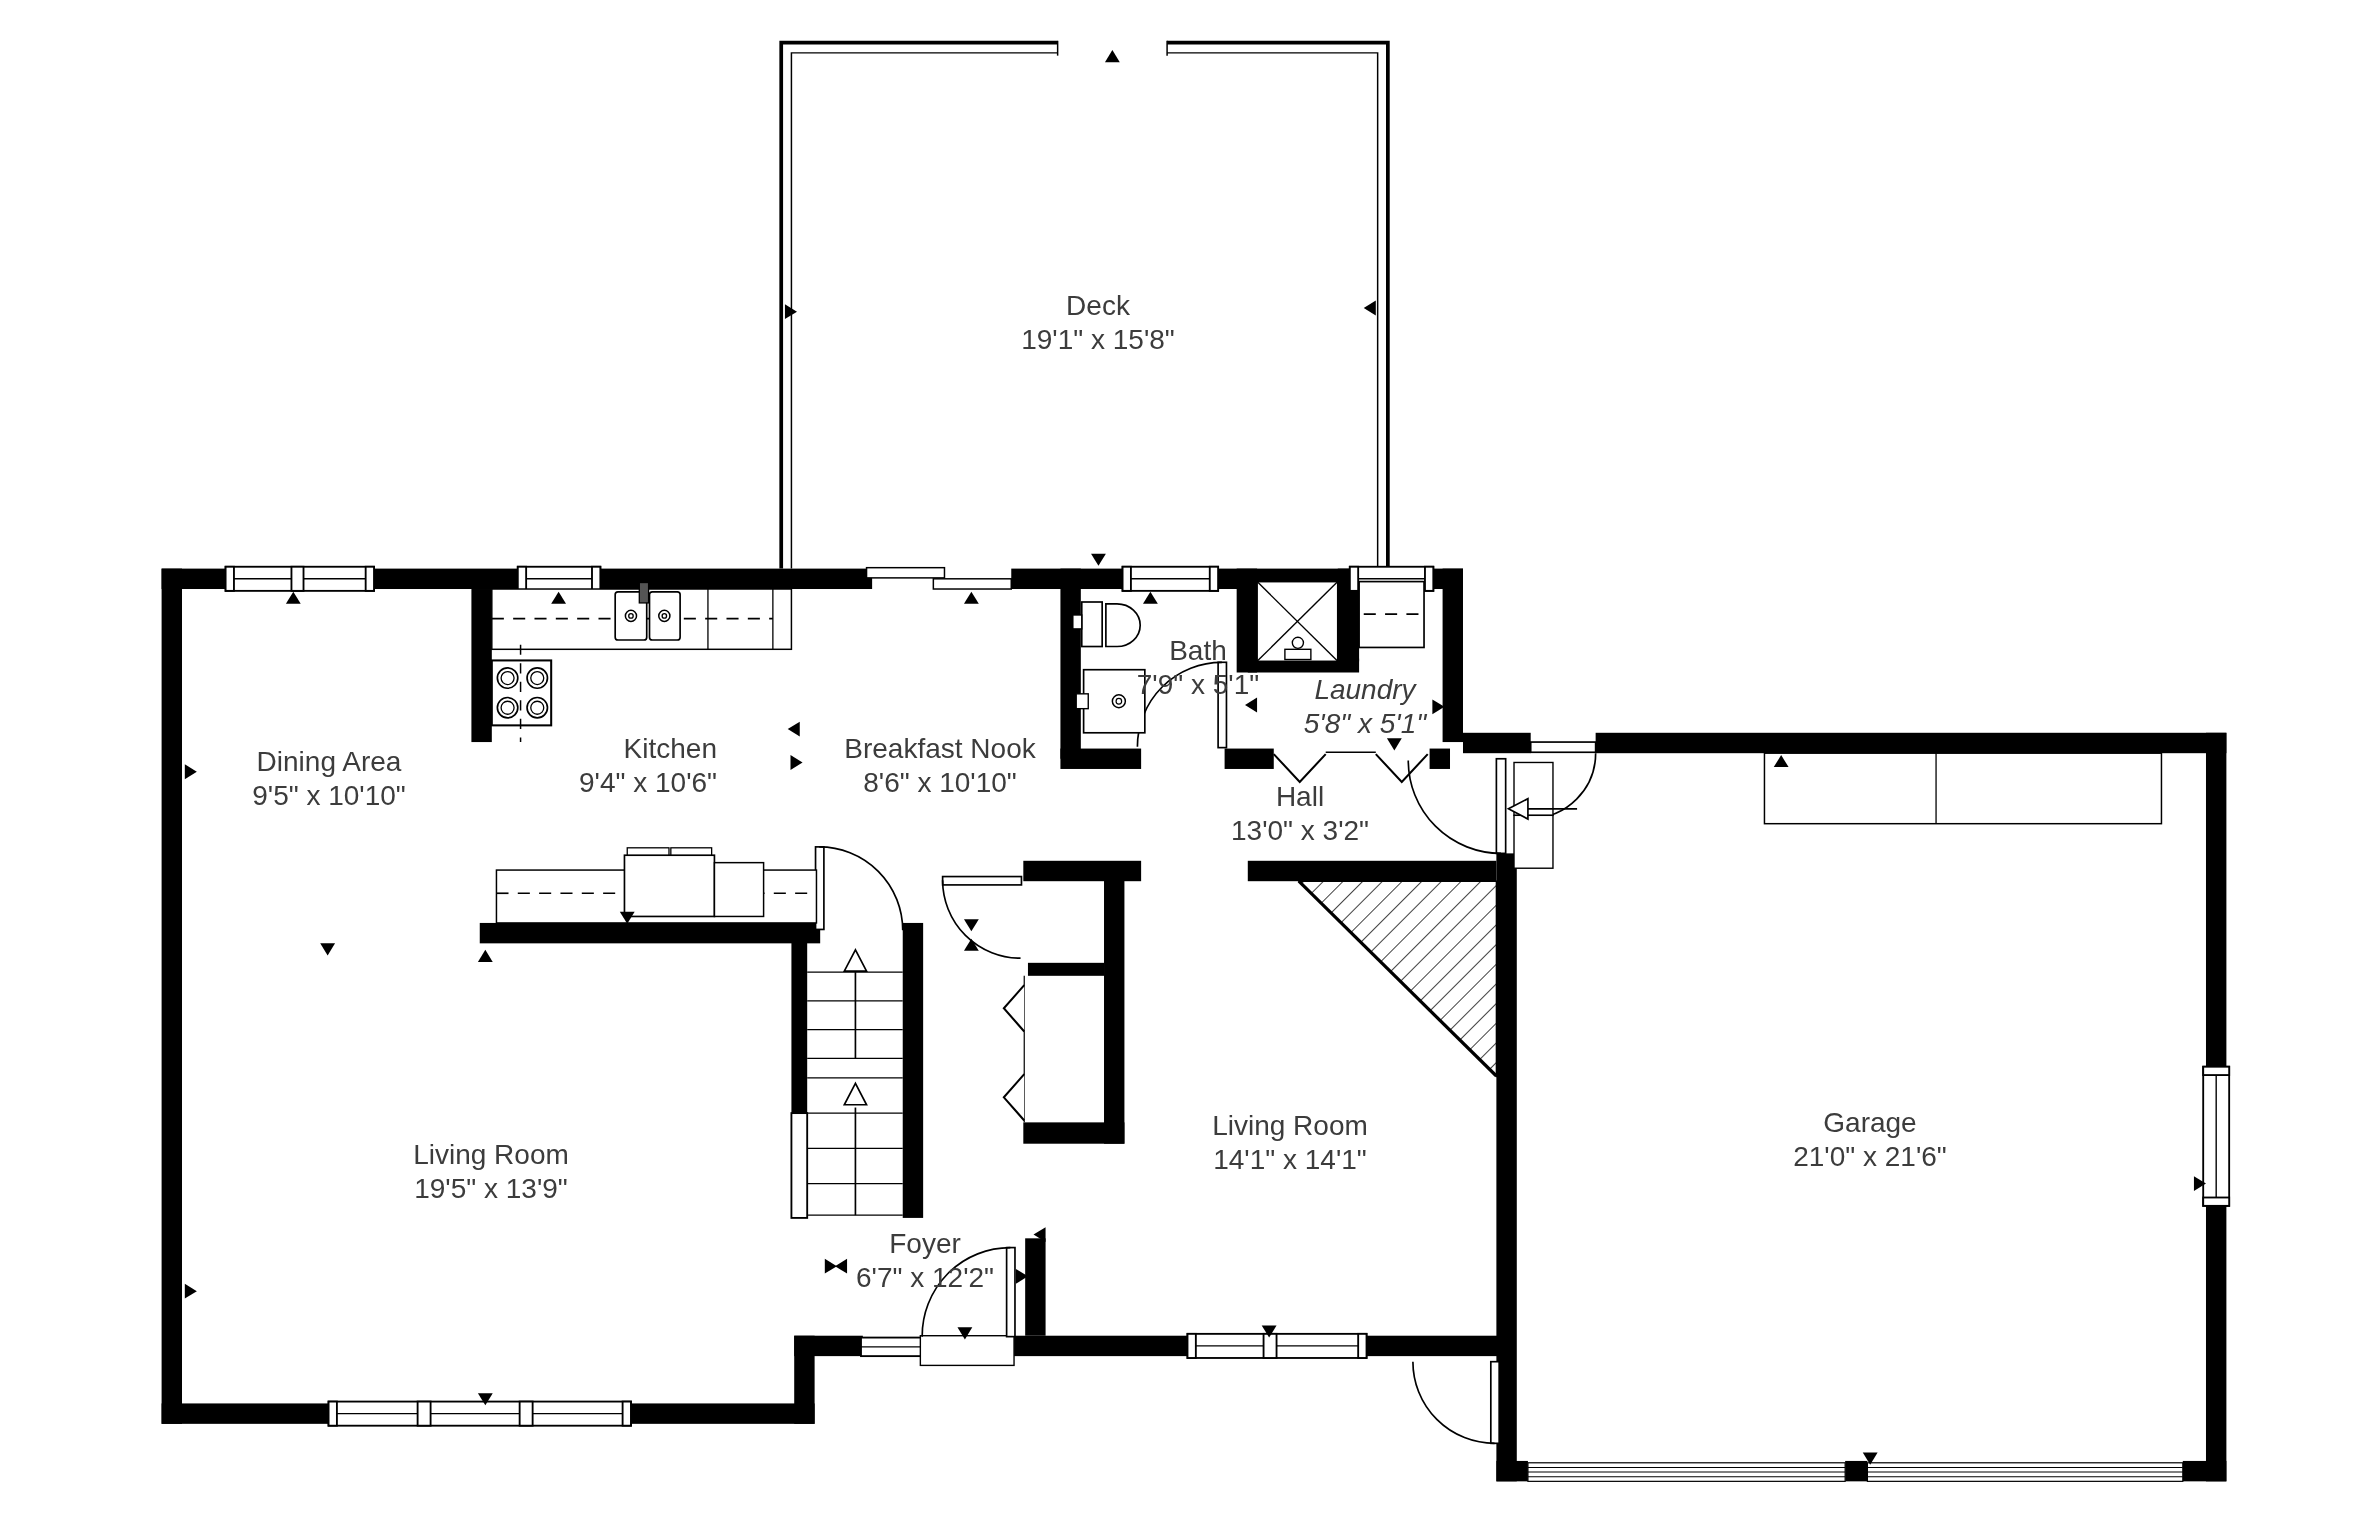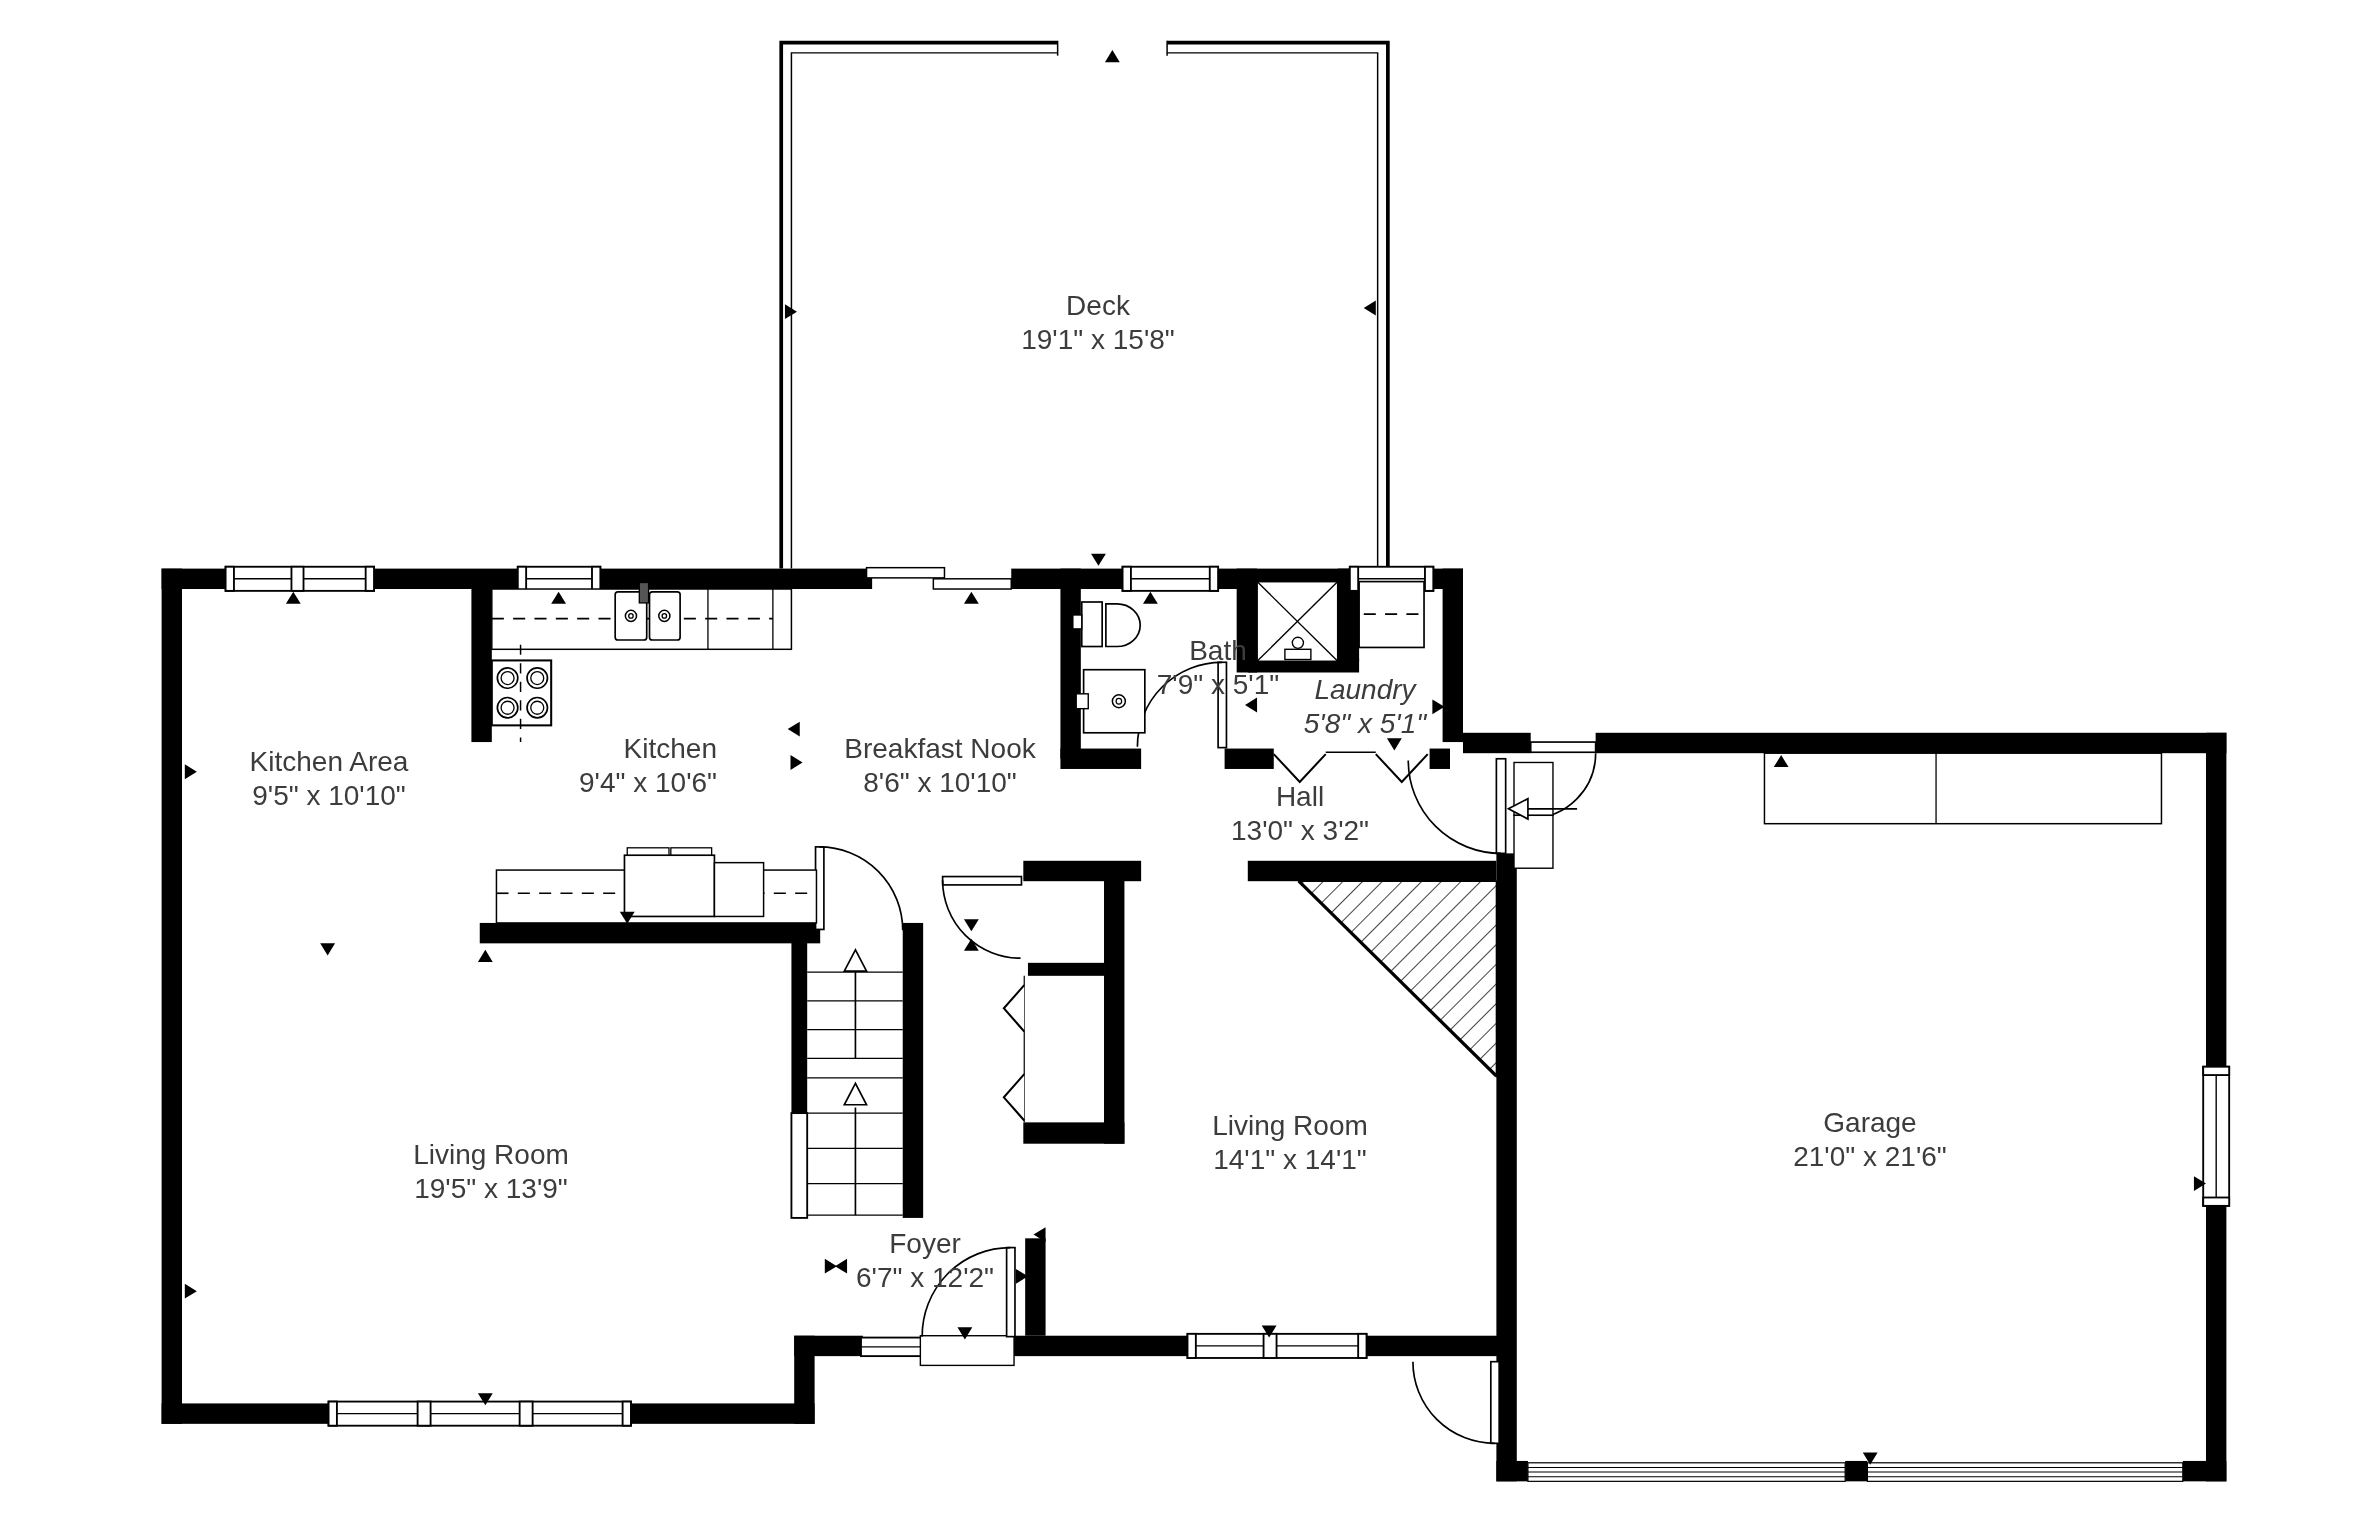--- a/index.html
+++ b/index.html
@@ -321,32 +321,32 @@
         <polygon points="1144,671 1157,663 1157,679"></polygon>
       </g>
 </svg>
 
 <div class="labels" id="labels-layer">
       <div class="room-label" style="left: 1097px; top: 323px;">
         <div>Deck</div>
         <div>19'1" x 15'8"</div>
       </div>
       <div class="room-label" style="left: 328px; top: 779px;">
-        <div>Kitchen Area</div>
+        <div>Dining Area</div>
         <div>9'5" x 10'10"</div>
       </div>
       <div class="room-label" style="left: 647px; top: 766px; text-align: right;">
         <div>Kitchen</div>
         <div>9'4" x 10'6"</div>
       </div>
       <div class="room-label" style="left: 939px; top: 766px;">
         <div>Breakfast Nook</div>
         <div>8'6" x 10'10"</div>
       </div>
-      <div class="room-label" style="left: 1197px; top: 668px; margin-left: 20px;">
+      <div class="room-label" style="left: 1197px; top: 668px;">
         <div>Bath</div>
         <div>7'9" x 5'1"</div>
       </div>
       <div class="room-label" style="left: 1364px; top: 707px; font-style: italic;">
         <div>Laundry</div>
         <div>5'8" x 5'1"</div>
       </div>
       <div class="room-label" style="left: 1299px; top: 814px;">
         <div>Hall</div>
         <div>13'0" x 3'2"</div>

